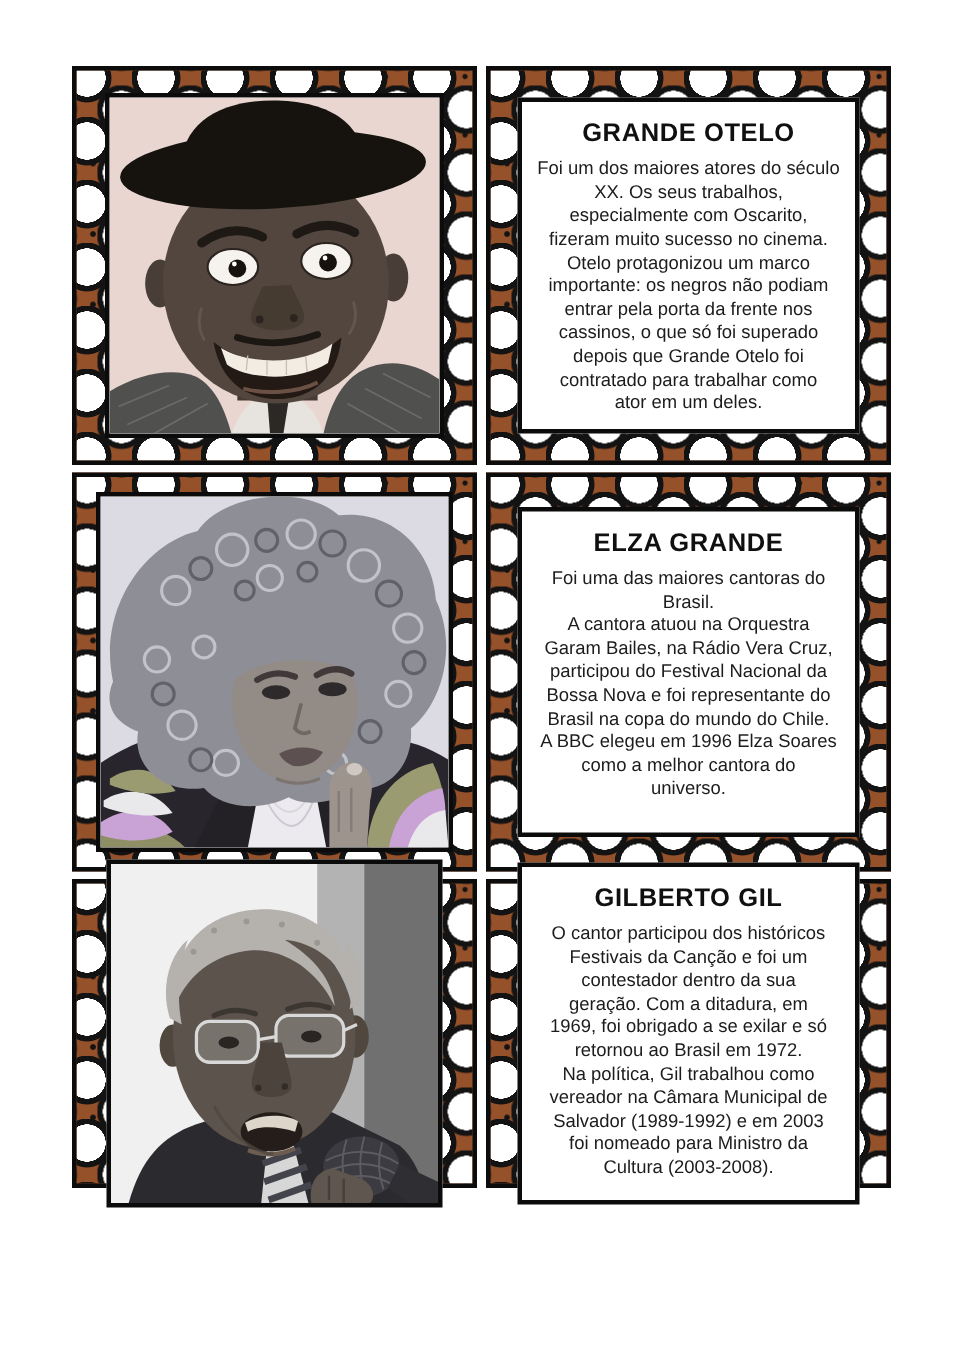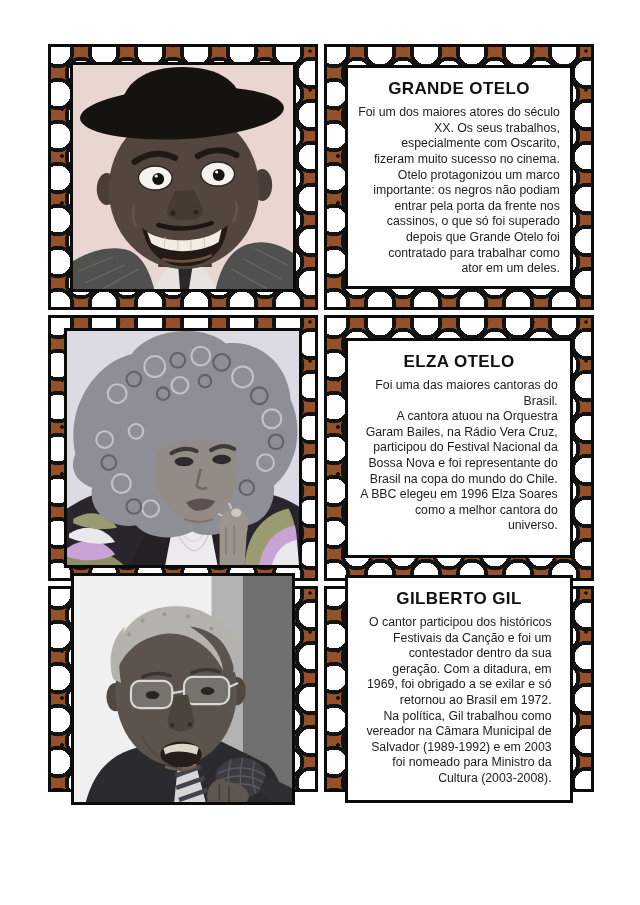--- a/index.html
+++ b/index.html
@@ -46,21 +46,21 @@
   }
   .row-3 .text-box{min-height:228px;}
   .artist-title{
     margin:1px 0 6px 0;
     font-size:17px;font-weight:800;letter-spacing:0.4px;
     color:#101010;text-align:center;
   }
   .artist-bio{
     margin:0;
     font-size:12.3px;line-height:15.6px;
-    color:#1c1c1c;text-align:right;
+    color:#1c1c1c;text-align:center;
     white-space:pre-line;
   }
 </style>
 </head>
 <body>
 
 <div class="sheet">
 
   <div class="row row-1">
     <div class="card dots">
@@ -185,21 +185,21 @@
           <path d="M112,180 Q126,186 140,180" stroke="#7d746f" stroke-width="2" fill="none"></path>
           <path d="M146,224 L146,188 C146,176 154,168 163,170 C172,172 175,182 172,194 L170,224 Z" fill="#9d948e"></path>
           <path d="M152,188 L152,214" stroke="#847b76" stroke-width="1.5" fill="none"></path>
           <path d="M160,186 L160,214" stroke="#847b76" stroke-width="1.5" fill="none"></path>
           <ellipse cx="162" cy="174" rx="5" ry="4" fill="#cfc7c2"></ellipse>
         </svg>
       </div>
     </div>
     <div class="card dots">
       <div class="text-box">
-        <h2 class="artist-title">ELZA OTELO</h2>
+        <h2 class="artist-title">ELZA GRANDE</h2>
         <p class="artist-bio">Foi uma das maiores cantoras do
 Brasil.
 A cantora atuou na Orquestra
 Garam Bailes, na Rádio Vera Cruz,
 participou do Festival Nacional da
 Bossa Nova e foi representante do
 Brasil na copa do mundo do Chile.
 A BBC elegeu em 1996 Elza Soares
 como a melhor cantora do
 universo.</p>

